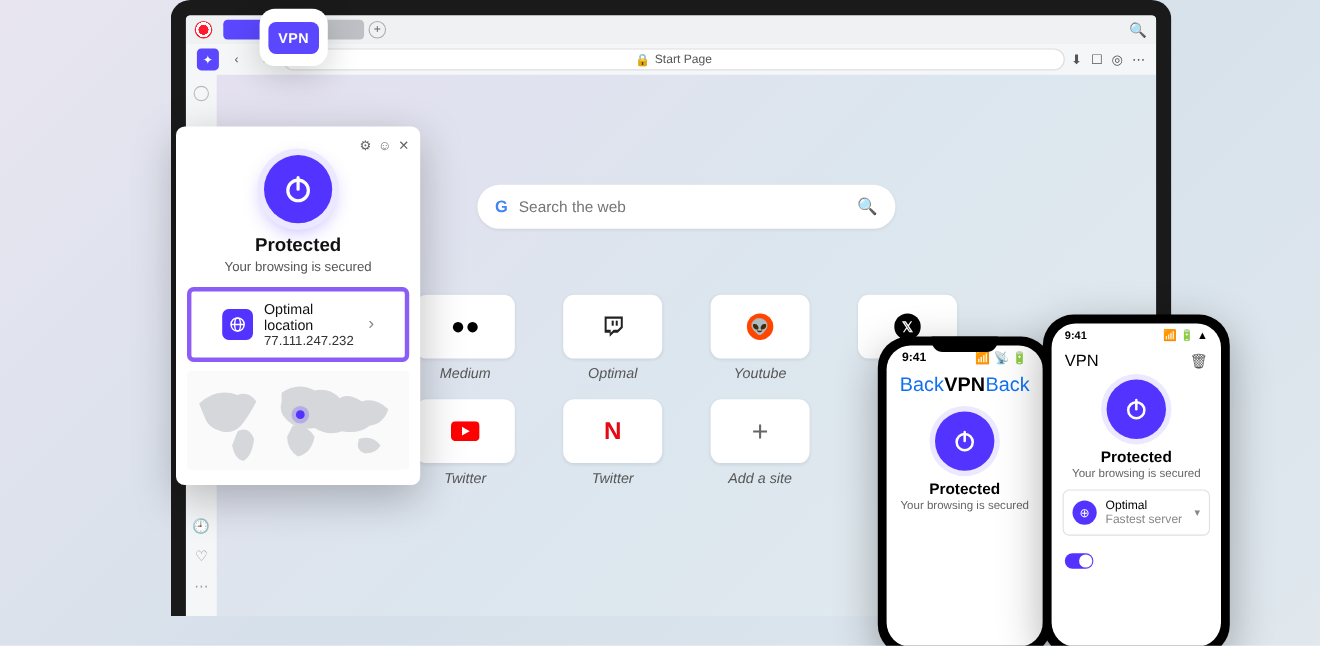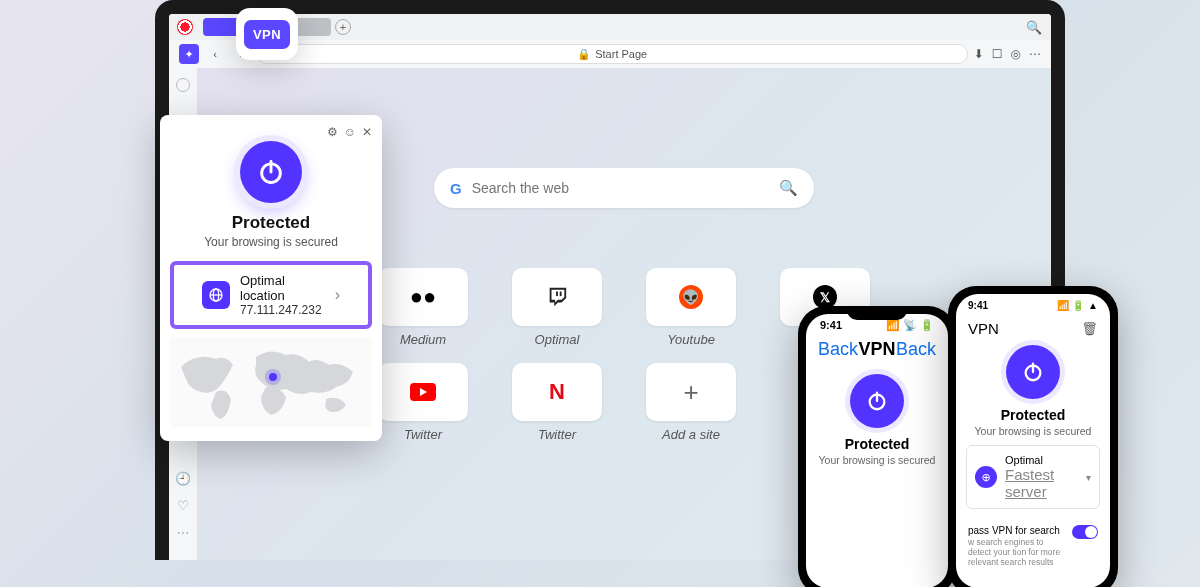--- a/index.html
+++ b/index.html
@@ -89,21 +89,21 @@
 .android{left:948px;top:286px;width:170px;height:310px;}
 .and-bar{height:22px;display:flex;justify-content:space-between;align-items:center;padding:0 12px;font-size:10px;font-weight:600;}
 .and-bar .ic{display:flex;gap:3px;}
 .and-hdr{display:flex;justify-content:space-between;align-items:center;padding:4px 12px 8px;}
 .and-hdr .t{font-size:15px;font-weight:500;}
 .and-hdr .del{font-size:13px;color:#555;}
 .and-loc{margin:8px 10px;border:1px solid #e0e0e0;border-radius:6px;padding:8px;display:flex;align-items:center;gap:8px;}
 .and-loc .ic{width:22px;height:22px;border-radius:50%;background:#5333ff;color:#fff;display:flex;align-items:center;justify-content:center;font-size:11px;}
 .and-loc .tx{flex:1;}
 .and-loc .l1{font-size:11px;font-weight:500;}
-.and-loc .l2{font-size:15px;color:#888;text-decoration:underline;}
+.and-loc .l2{font-size:11px;color:#888;}
 .and-loc .dd{color:#888;font-size:10px;}
 .and-opt{padding:8px 12px;display:flex;align-items:flex-start;gap:10px;font-size:10px;}
 .and-opt .lab{flex:1;}
 .and-opt .lab .m{font-weight:500;margin-bottom:1px;font-size:10px;}
 .and-opt .lab .s{font-size:8.5px;color:#888;line-height:1.2;}
 .chk{width:14px;height:14px;border-radius:3px;background:#5333ff;color:#fff;display:flex;align-items:center;justify-content:center;font-size:9px;}
 .tgl{width:26px;height:14px;border-radius:7px;background:#5333ff;position:relative;}
 .tgl::after{content:"";position:absolute;right:1px;top:1px;width:12px;height:12px;border-radius:50%;background:#fff;}
 
 
@@ -307,21 +307,17 @@
     <div class="ph-sub" style="margin-bottom:6px;">Your browsing is secured</div>
     <div class="and-loc">
       <div class="ic">⊕</div>
       <div class="tx">
         <div class="l1">Optimal</div>
         <div class="l2">Fastest server</div>
       </div>
       <div class="dd">▾</div>
     </div>
     <div class="and-opt">
-      <div class="lab">
-        <div class="m">pass VPN for search</div>
-        <div class="s">w search engines to detect your tion for more relevant search results</div>
-      </div>
       <div class="tgl"></div>
     </div>
 
   </div>
 </div>
 
 </body></html>

